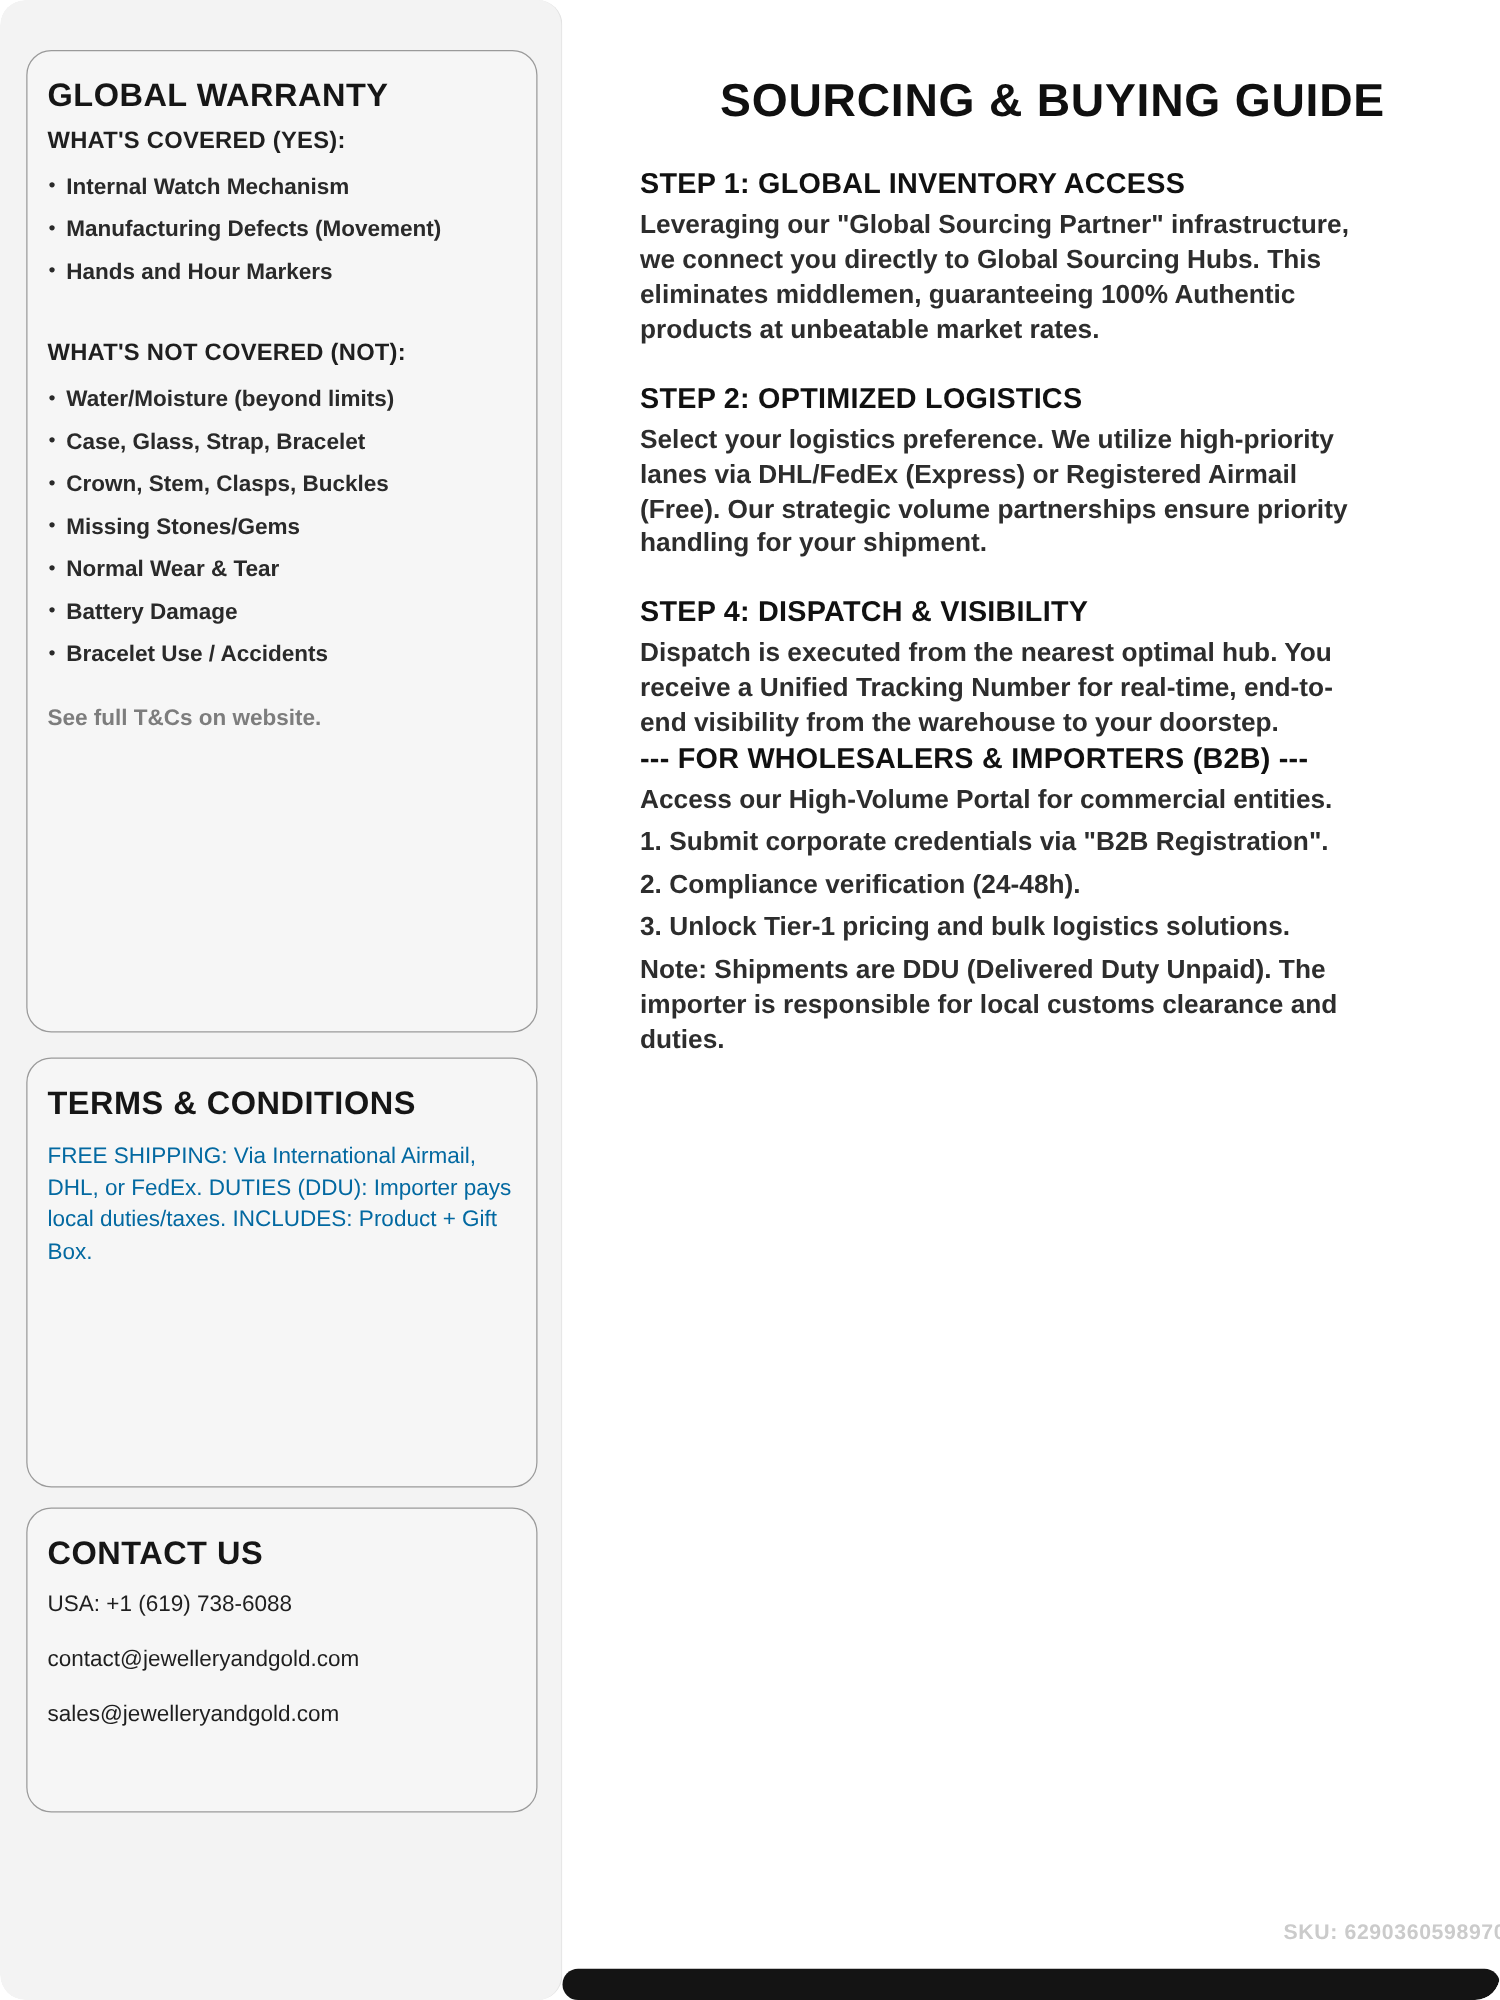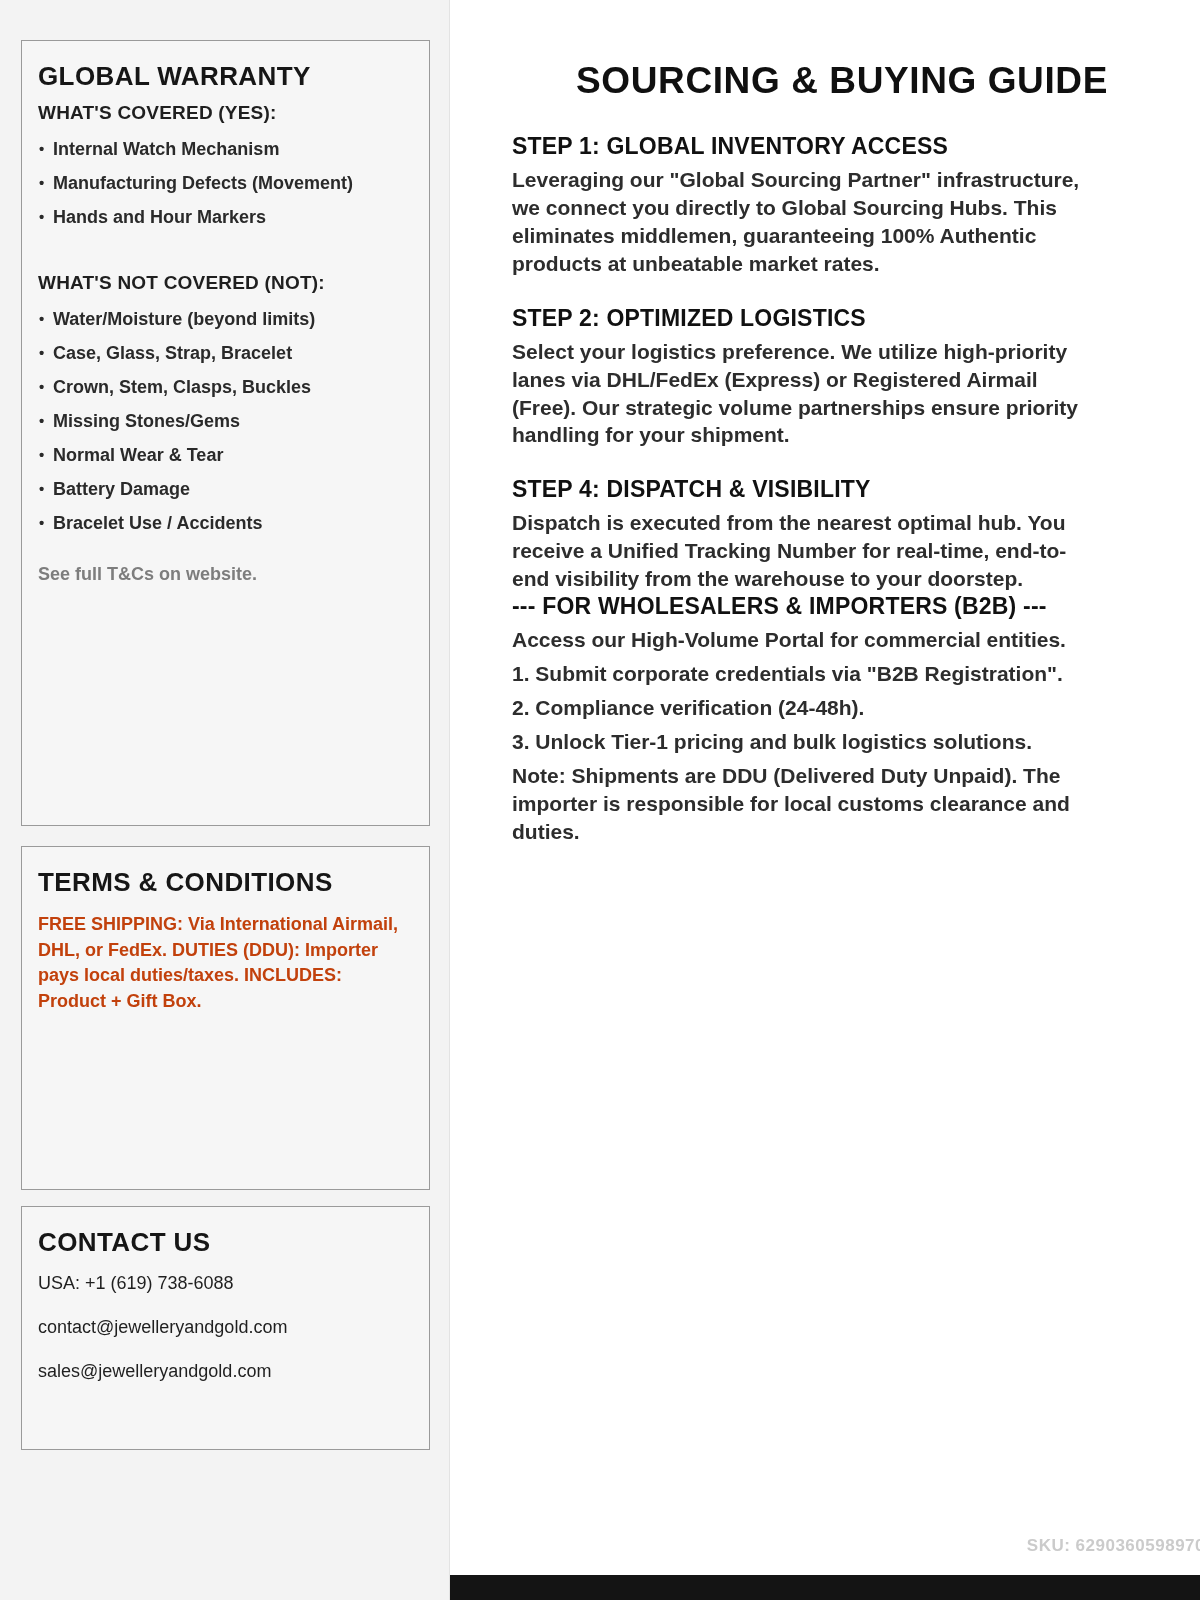--- a/index.html
+++ b/index.html
@@ -1,15 +1,15 @@
 <!DOCTYPE html>
 <html><head>
 <meta charset="utf-8">
 <style>
-  * { margin:0; padding:0; box-sizing:border-box; }
+  * { margin:0; padding:0; box-sizing:border-box;border-radius:20px; }
   html,body { background:#ffffff; }
   body {
     width:1200px; height:1600px;
     font-family:"Liberation Sans","DejaVu Sans",sans-serif;
     color:#222;
   }
   .page { position:relative; width:1200px; height:1600px; background:#ffffff; overflow:hidden; }
 
   
   .sidebar {
@@ -38,21 +38,21 @@
     position:relative; padding-left:15px;
     font-size:18px; font-weight:600; color:#2a2a2a; line-height:34px;
     white-space:nowrap;
   }
   .bullet-item::before {
     content:"•"; position:absolute; left:1px; top:0;
     font-size:15px; line-height:34px; color:#2a2a2a;
   }
   .footnote { margin-top:24px; font-size:18px; font-weight:600; color:#7d7d7d; }
   .terms-body {
-    font-size:18px; font-weight:700; color:#c2410c; line-height:1.43;
+    font-size:18px; font-weight:400; color:#0369a1; line-height:1.43;
     margin-top:14px;
   }
   .contact-line { font-size:18px; font-weight:400; color:#1f1f1f; margin-top:23px; }
   .contact-line.first { margin-top:15px; }
 
   
   .main { position:absolute; left:467px; top:0; width:750px; height:1600px; background:#ffffff; }
   .main-title {
     margin-top:60px; text-align:center;
     font-size:37px; font-weight:800; color:#101010; letter-spacing:.6px;

